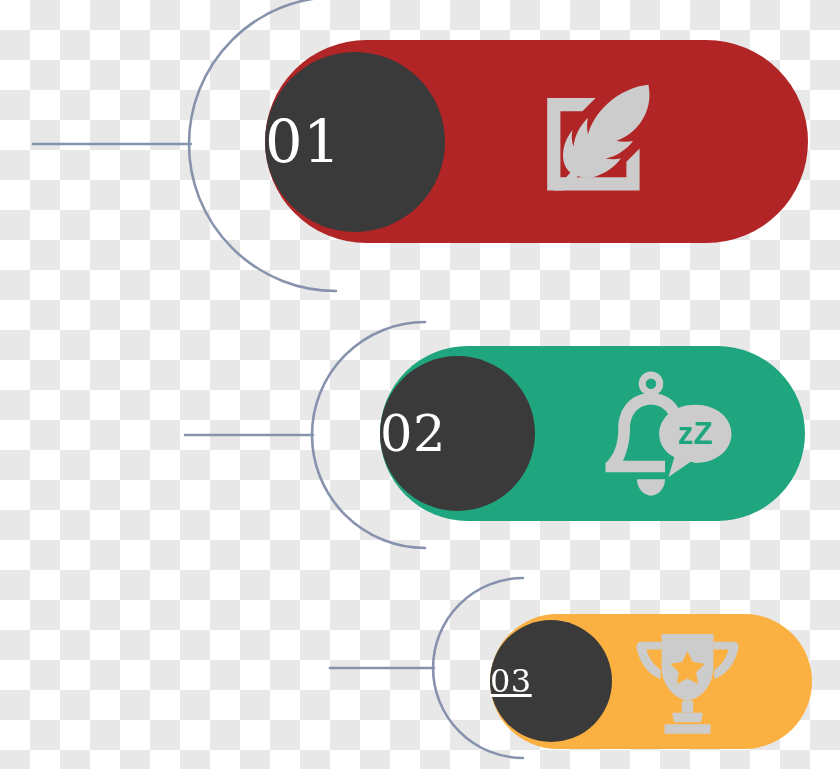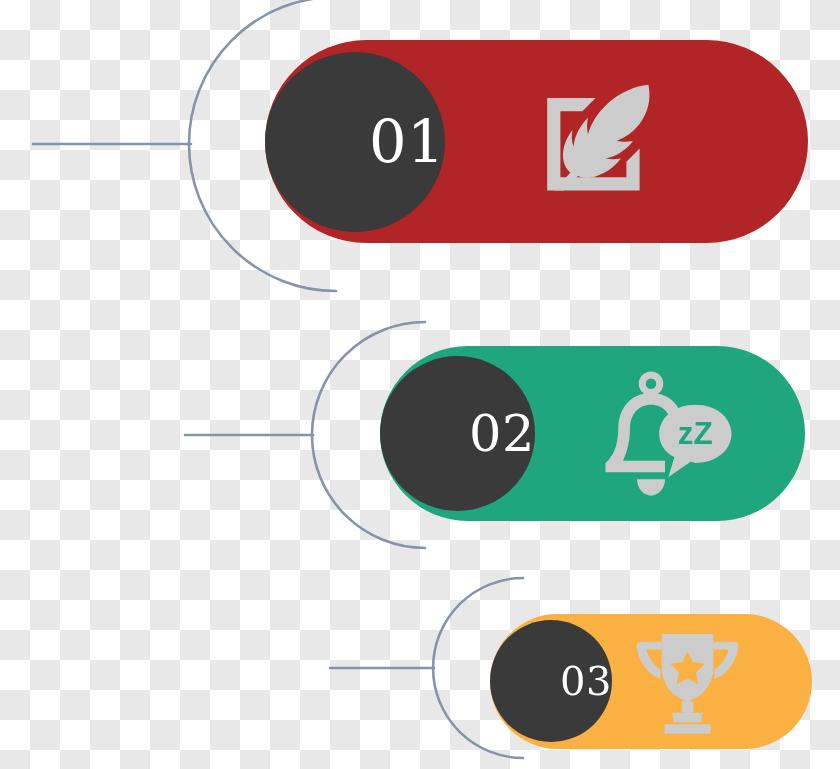--- a/index.html
+++ b/index.html
@@ -46,21 +46,21 @@
     border-radius: 999px;
     box-sizing: border-box;
   }
 
   .num-badge {
     position: absolute;
     border-radius: 50%;
     background: #3a3a3a;
     display: flex;
     align-items: center;
-    justify-content: flex-end;
+    justify-content: flex-start;
   }
 
   .num-text {
     color: #ffffff;
     font-family: "DejaVu Serif", serif;
     font-weight: 400;
     letter-spacing: 0.5px;
     line-height: 1;
     user-select: none;
   }
@@ -80,28 +80,28 @@
   #row-1 { left: 0; top: 0; width: 840px; height: 300px; }
   #pill-1 { left: 265px; top: 40px; width: 543px; height: 203px; background: #b22526; }
   #badge-1 { left: 265px; top: 52px; width: 180px; height: 180px; }
   #badge-1 .num-text { font-size: 59px; }
   #icon-1 { left: 534px; top: 52px; width: 180px; height: 180px; }
 
   
   #row-2 { left: 0; top: 300px; width: 840px; height: 280px; }
   #pill-2 { left: 380px; top: 46px; width: 425px; height: 175px; background: #20a67f; }
   #badge-2 { left: 380px; top: 56px; width: 155px; height: 155px; }
-  #badge-2 .num-text { font-size: 51px; margin-left: 20px; }
+  #badge-2 .num-text { font-size: 51px; }
   #icon-2 { left: 595px; top: 60px; width: 150px; height: 150px; }
 
   
   #row-3 { left: 0; top: 580px; width: 840px; height: 189px; }
   #pill-3 { left: 490px; top: 34px; width: 322px; height: 135px; background: #fbb042; }
   #badge-3 { left: 490px; top: 40px; width: 122px; height: 122px; }
-  #badge-3 .num-text { font-size: 40px; }
+  #badge-3 .num-text { font-size: 32px; text-decoration: underline; }
   #icon-3 { left: 630px; top: 44px; width: 115px; height: 115px; }
 
   .icon-glyph { fill: #cccccc; }
 </style>
 </head>
 <body>
 
 <div id="infographic">
 
   <svg id="connectors" viewBox="0 0 840 769" width="840" height="769" xmlns="http://www.w3.org/2000/svg">

